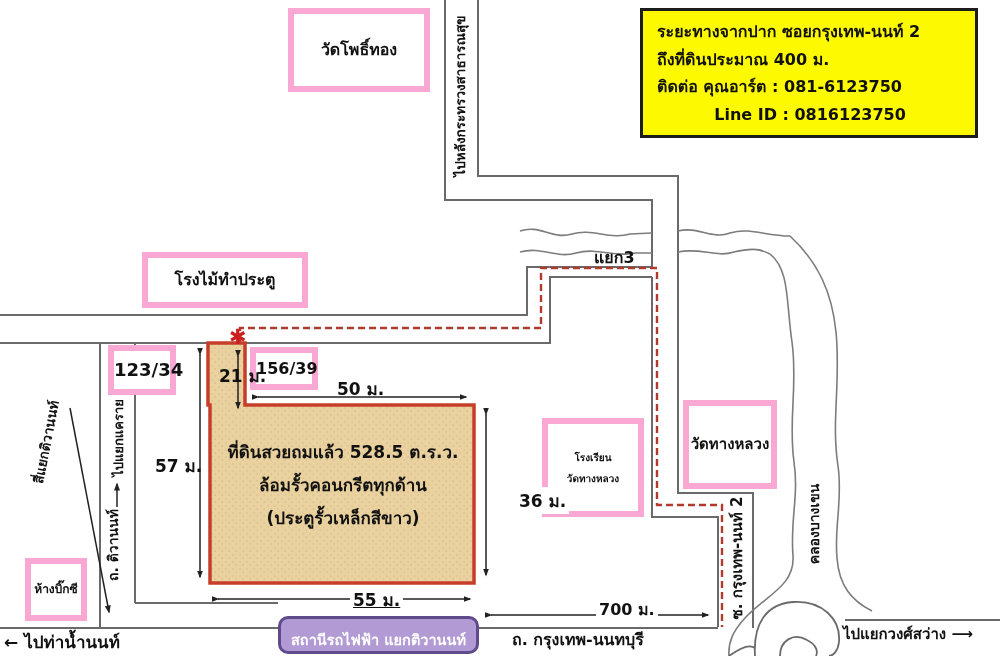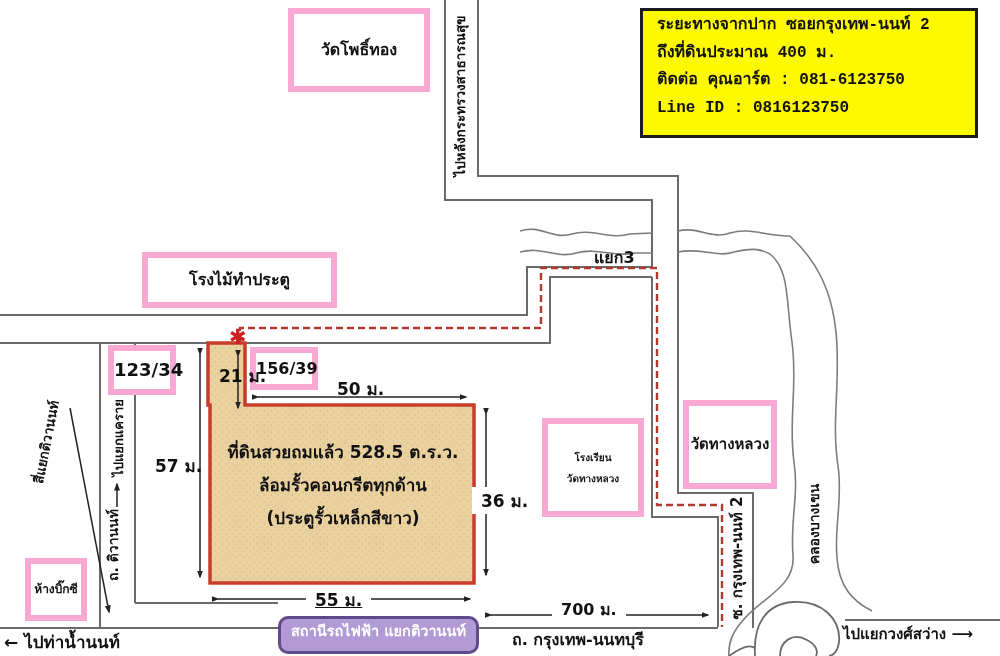--- a/index.html
+++ b/index.html
@@ -4,26 +4,26 @@
 <style>
   html,body{margin:0;padding:0;background:#e9e9e9;}
   .map{position:relative;width:1000px;height:656px;background:#ffffff;overflow:hidden;
        font-family:"DejaVu Sans","Liberation Sans",sans-serif;font-weight:bold;color:#111;}
   .map svg{position:absolute;left:0;top:0;}
   .pbox{position:absolute;background:#fff;border:6px solid #f9a8d4;display:flex;
         flex-direction:column;justify-content:center;text-align:center;
         line-height:1.25;box-sizing:border-box;}
   .lbl{position:absolute;white-space:nowrap;}
   .rot{transform:translate(-50%,-50%) rotate(-90deg);transform-origin:center;}
-  .wbg{background:#fff;padding:0 9px;}
+  .wbg{background:#fff;padding:0 3px;margin-left:44px;}
   .info{position:absolute;left:640px;top:8px;width:338px;height:130px;box-sizing:border-box;
-        border:3px solid #1c1c1c;padding:1px 12px 4px 14px;font-size:16px;line-height:1.72;font-family:Liberation Mono, monospace;}
-  .info .c{}
+        border:3px solid #1c1c1c;padding:7px 12px 4px 14px;font-size:16px;line-height:1.72;}
+  .info .c{text-align:center;}
   .station{position:absolute;left:278px;top:616px;width:201px;height:38px;box-sizing:border-box;
-        border:3px solid #5f4b8b;border-radius:10px;display:flex;align-items:flex-start;justify-content:center;
+        border:3px solid #5f4b8b;border-radius:10px;display:flex;align-items:flex-end;justify-content:center;
         color:#fff;font-size:14.5px;}
   .plot-text{position:absolute;left:214px;top:436px;width:258px;text-align:center;
         font-size:17px;line-height:1.95;}
 </style>
 </head>
 <body>
 
 <div class="map">
 
   <svg width="1000" height="656" viewBox="0 0 1000 656">
@@ -79,21 +79,21 @@
       <path d="M491,615 L708,615" marker-start="url(#ah)" marker-end="url(#ah)"></path>
       <path d="M70,408 L109,612" marker-end="url(#ah)"></path>
       <path d="M117,507 L117,484" marker-end="url(#ah)"></path>
     </g>
   </svg>
 
   <div class="pbox" style="left:288px;top:8px;width:142px;height:84px;font-size:16px;">
     <span>วัดโพธิ์ทอง</span>
   </div>
 
-  <div class="pbox" style="left:142px;top:252px;width:195px;height:56px;font-size:16px;">
+  <div class="pbox" style="left:142px;top:252px;width:166px;height:56px;font-size:16px;">
     <span>โรงไม้ทำประตู</span>
   </div>
 
   <div class="pbox" style="left:108px;top:345px;width:68px;height:50px;font-size:18px;">
     <span>123/34</span>
   </div>
 
   <div class="pbox" style="left:250px;top:347px;width:68px;height:43px;font-size:16px;">
     <span>156/39</span>
   </div>

